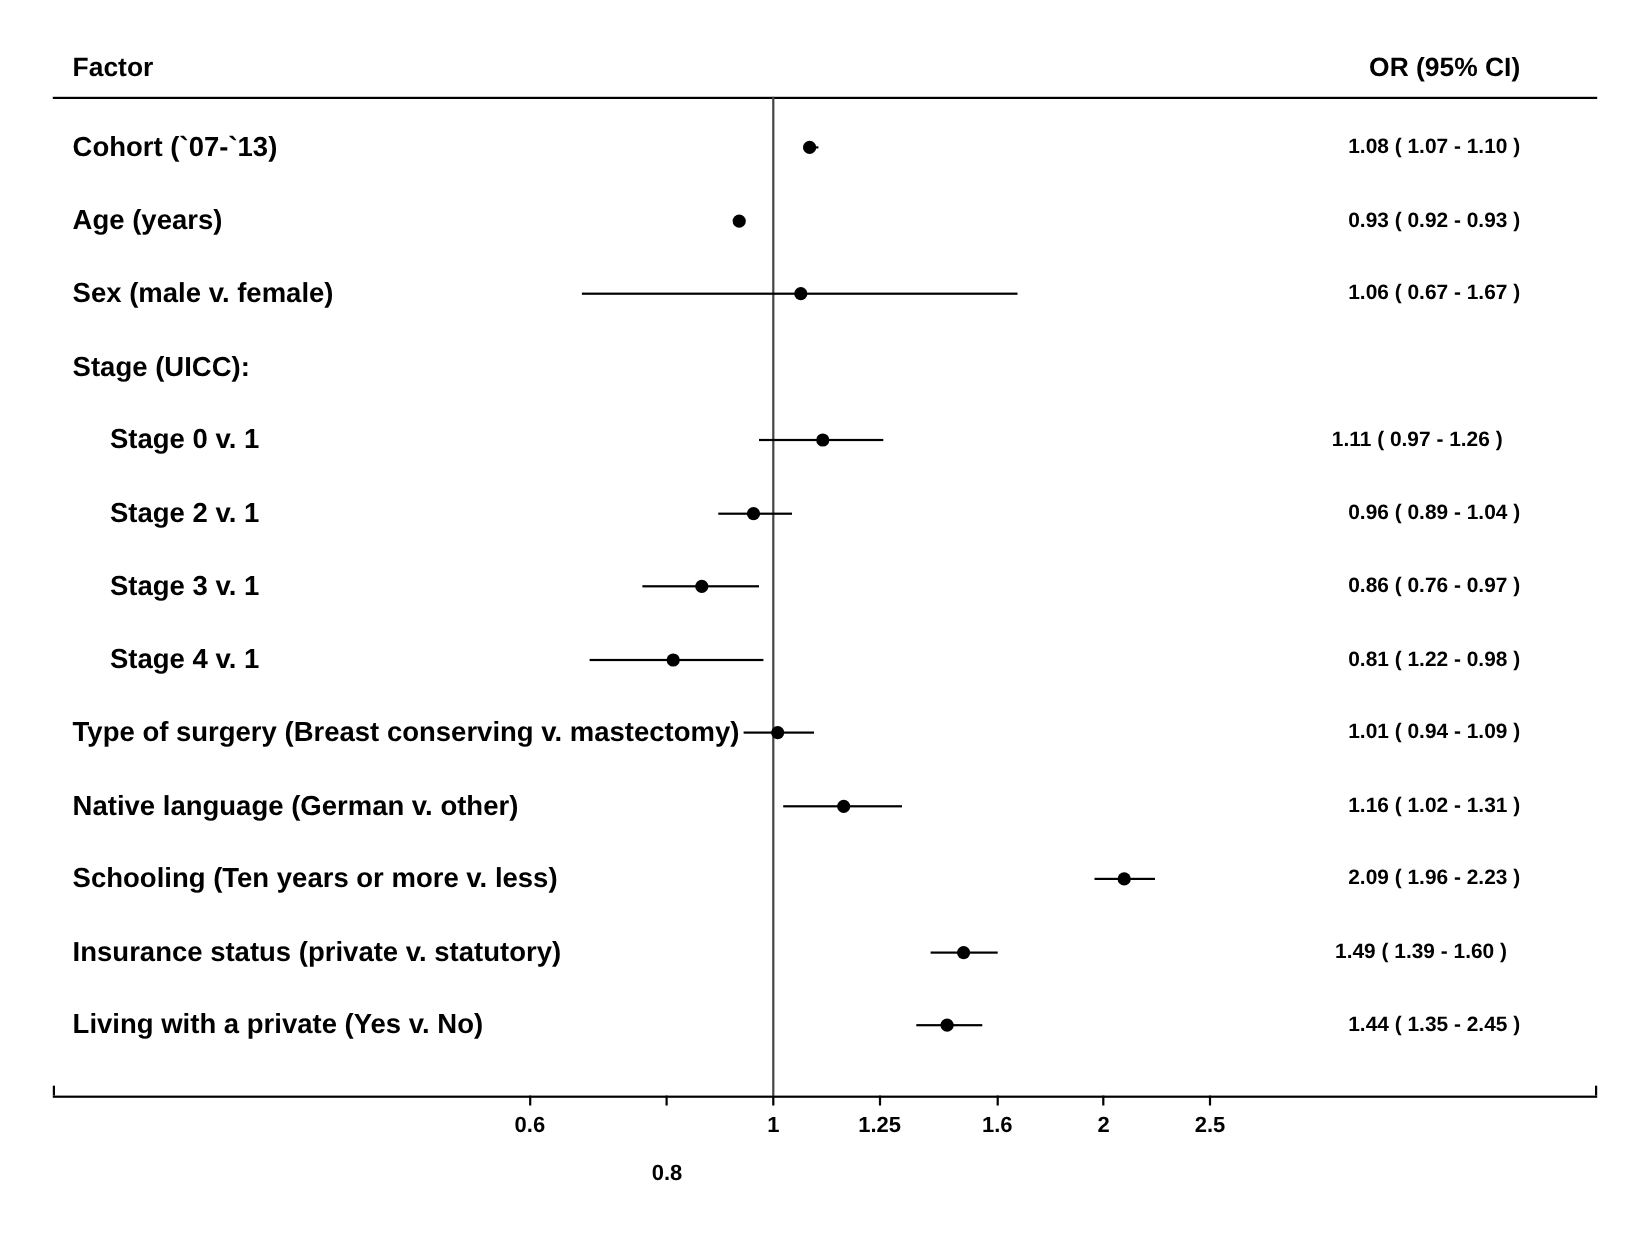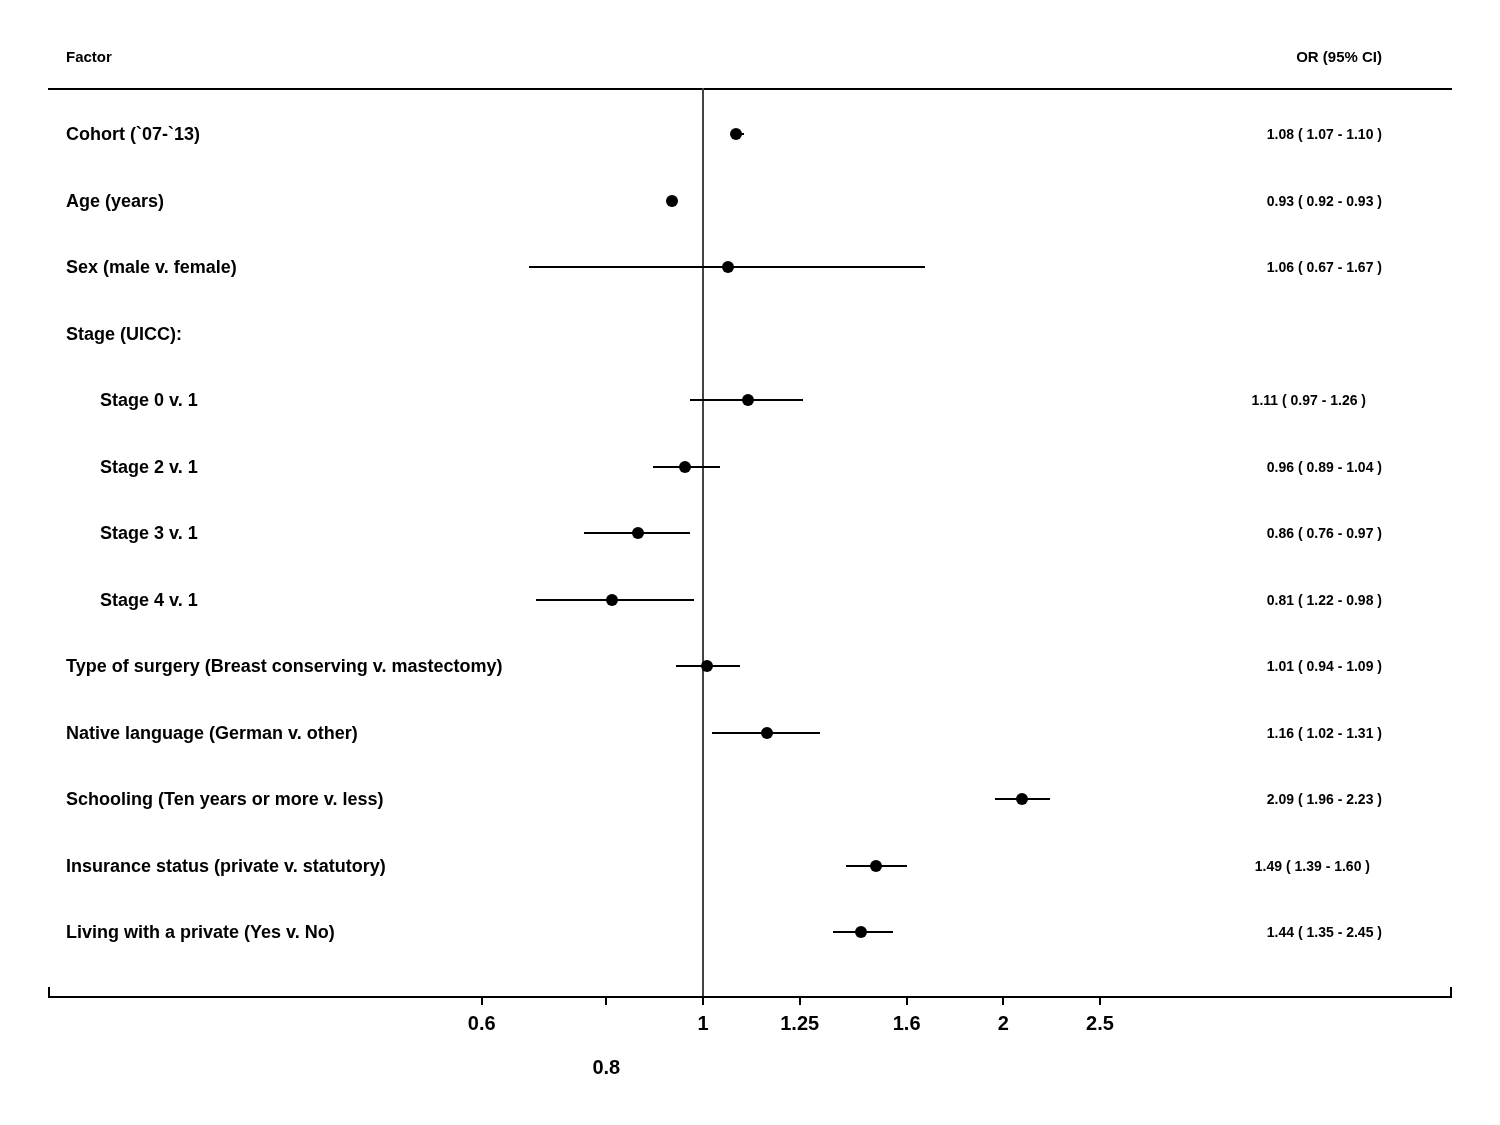--- a/index.html
+++ b/index.html
@@ -14,21 +14,21 @@
     color: #000000;
     overflow: hidden;
   }
   #plot {
     position: relative;
     width: 1500px;
     height: 1125px;
   }
   .hdr {
     position: absolute;
-    font-size: 15px;
+    font-size: 24px;
     font-weight: bold;
     white-space: nowrap;
   }
   #hdr-factor { left: 66px; top: 48px; }
   #hdr-or { right: 118px; top: 48px; text-align: right; }
   .hdr-rule {
     position: absolute;
     left: 48px;
     right: 48px;
     top: 88px;
@@ -55,28 +55,28 @@
   .axis-rule:after { right: 0; }
   .nullline {
     position: absolute;
     width: 2px;
     background: #444444;
     top: 88px;
     height: 908px;
   }
   .row-label {
     position: absolute;
-    font-size: 18px;
+    font-size: 25px;
     font-weight: bold;
     white-space: nowrap;
     transform: translateY(-50%);
   }
   .row-ci {
     position: absolute;
-    font-size: 14px;
+    font-size: 19px;
     font-weight: bold;
     white-space: nowrap;
     transform: translateY(-50%);
     text-align: right;
   }
   .seg {
     position: absolute;
     height: 2px;
     background: #000000;
     transform: translateY(-50%);

